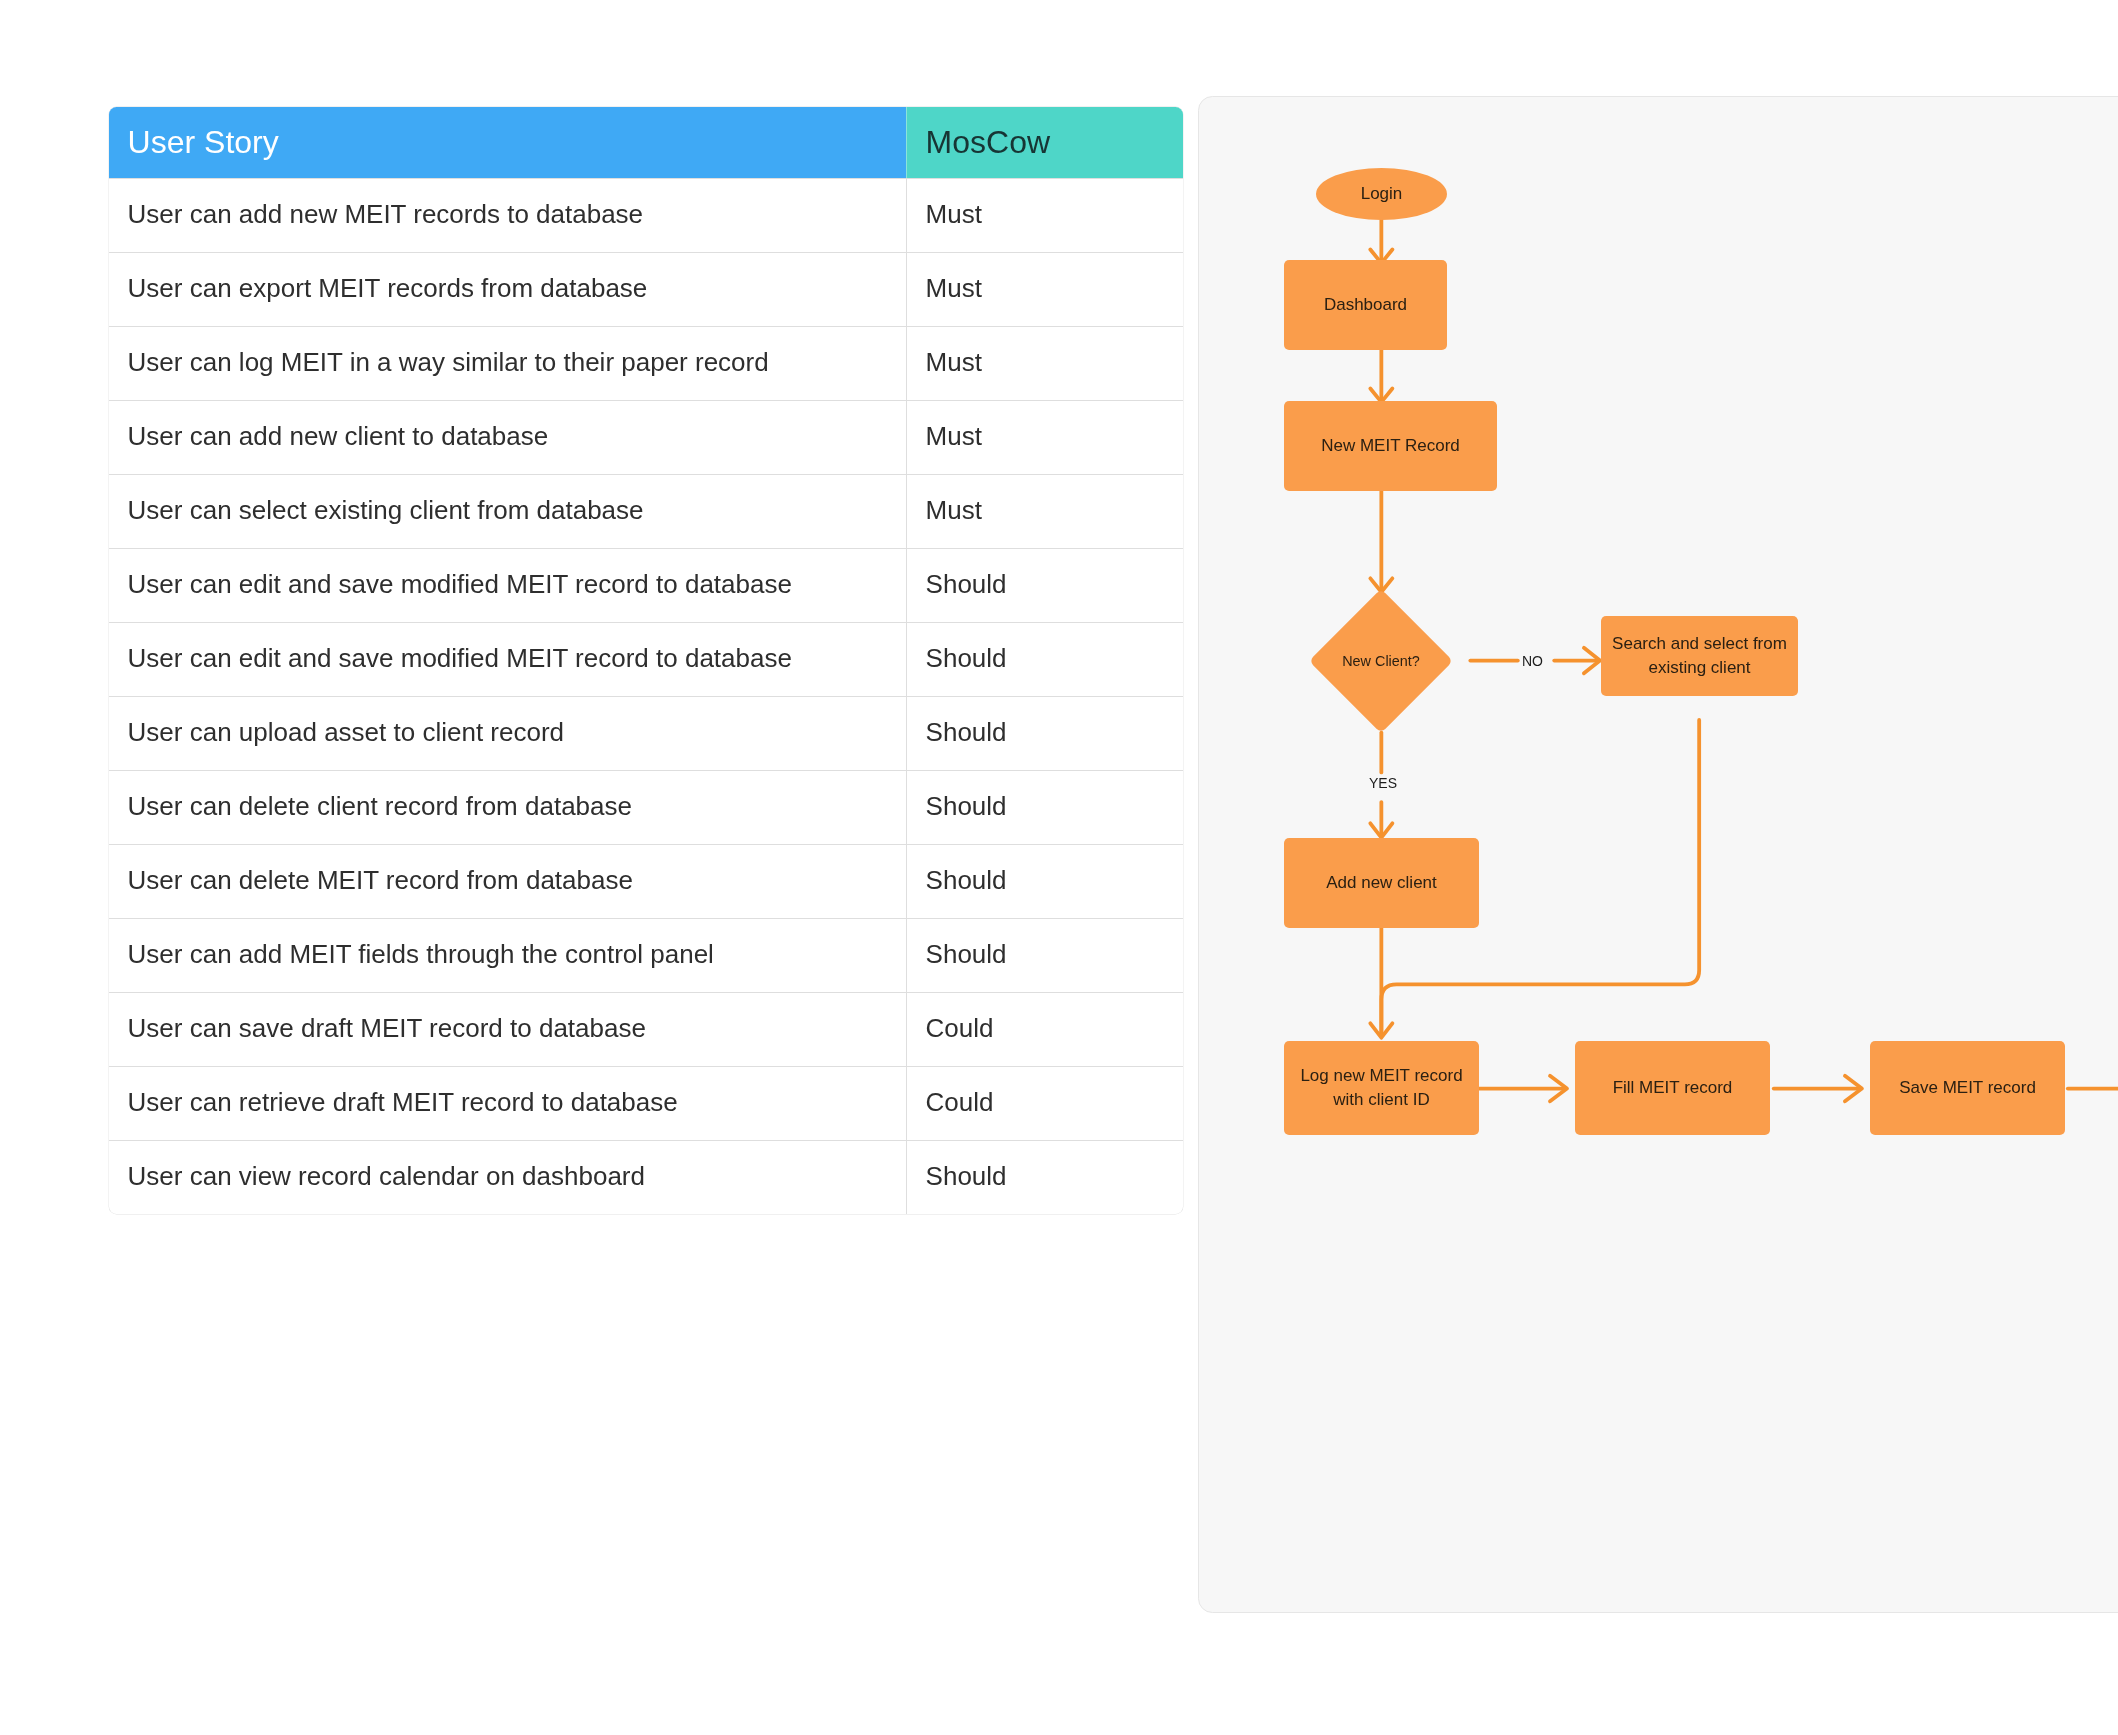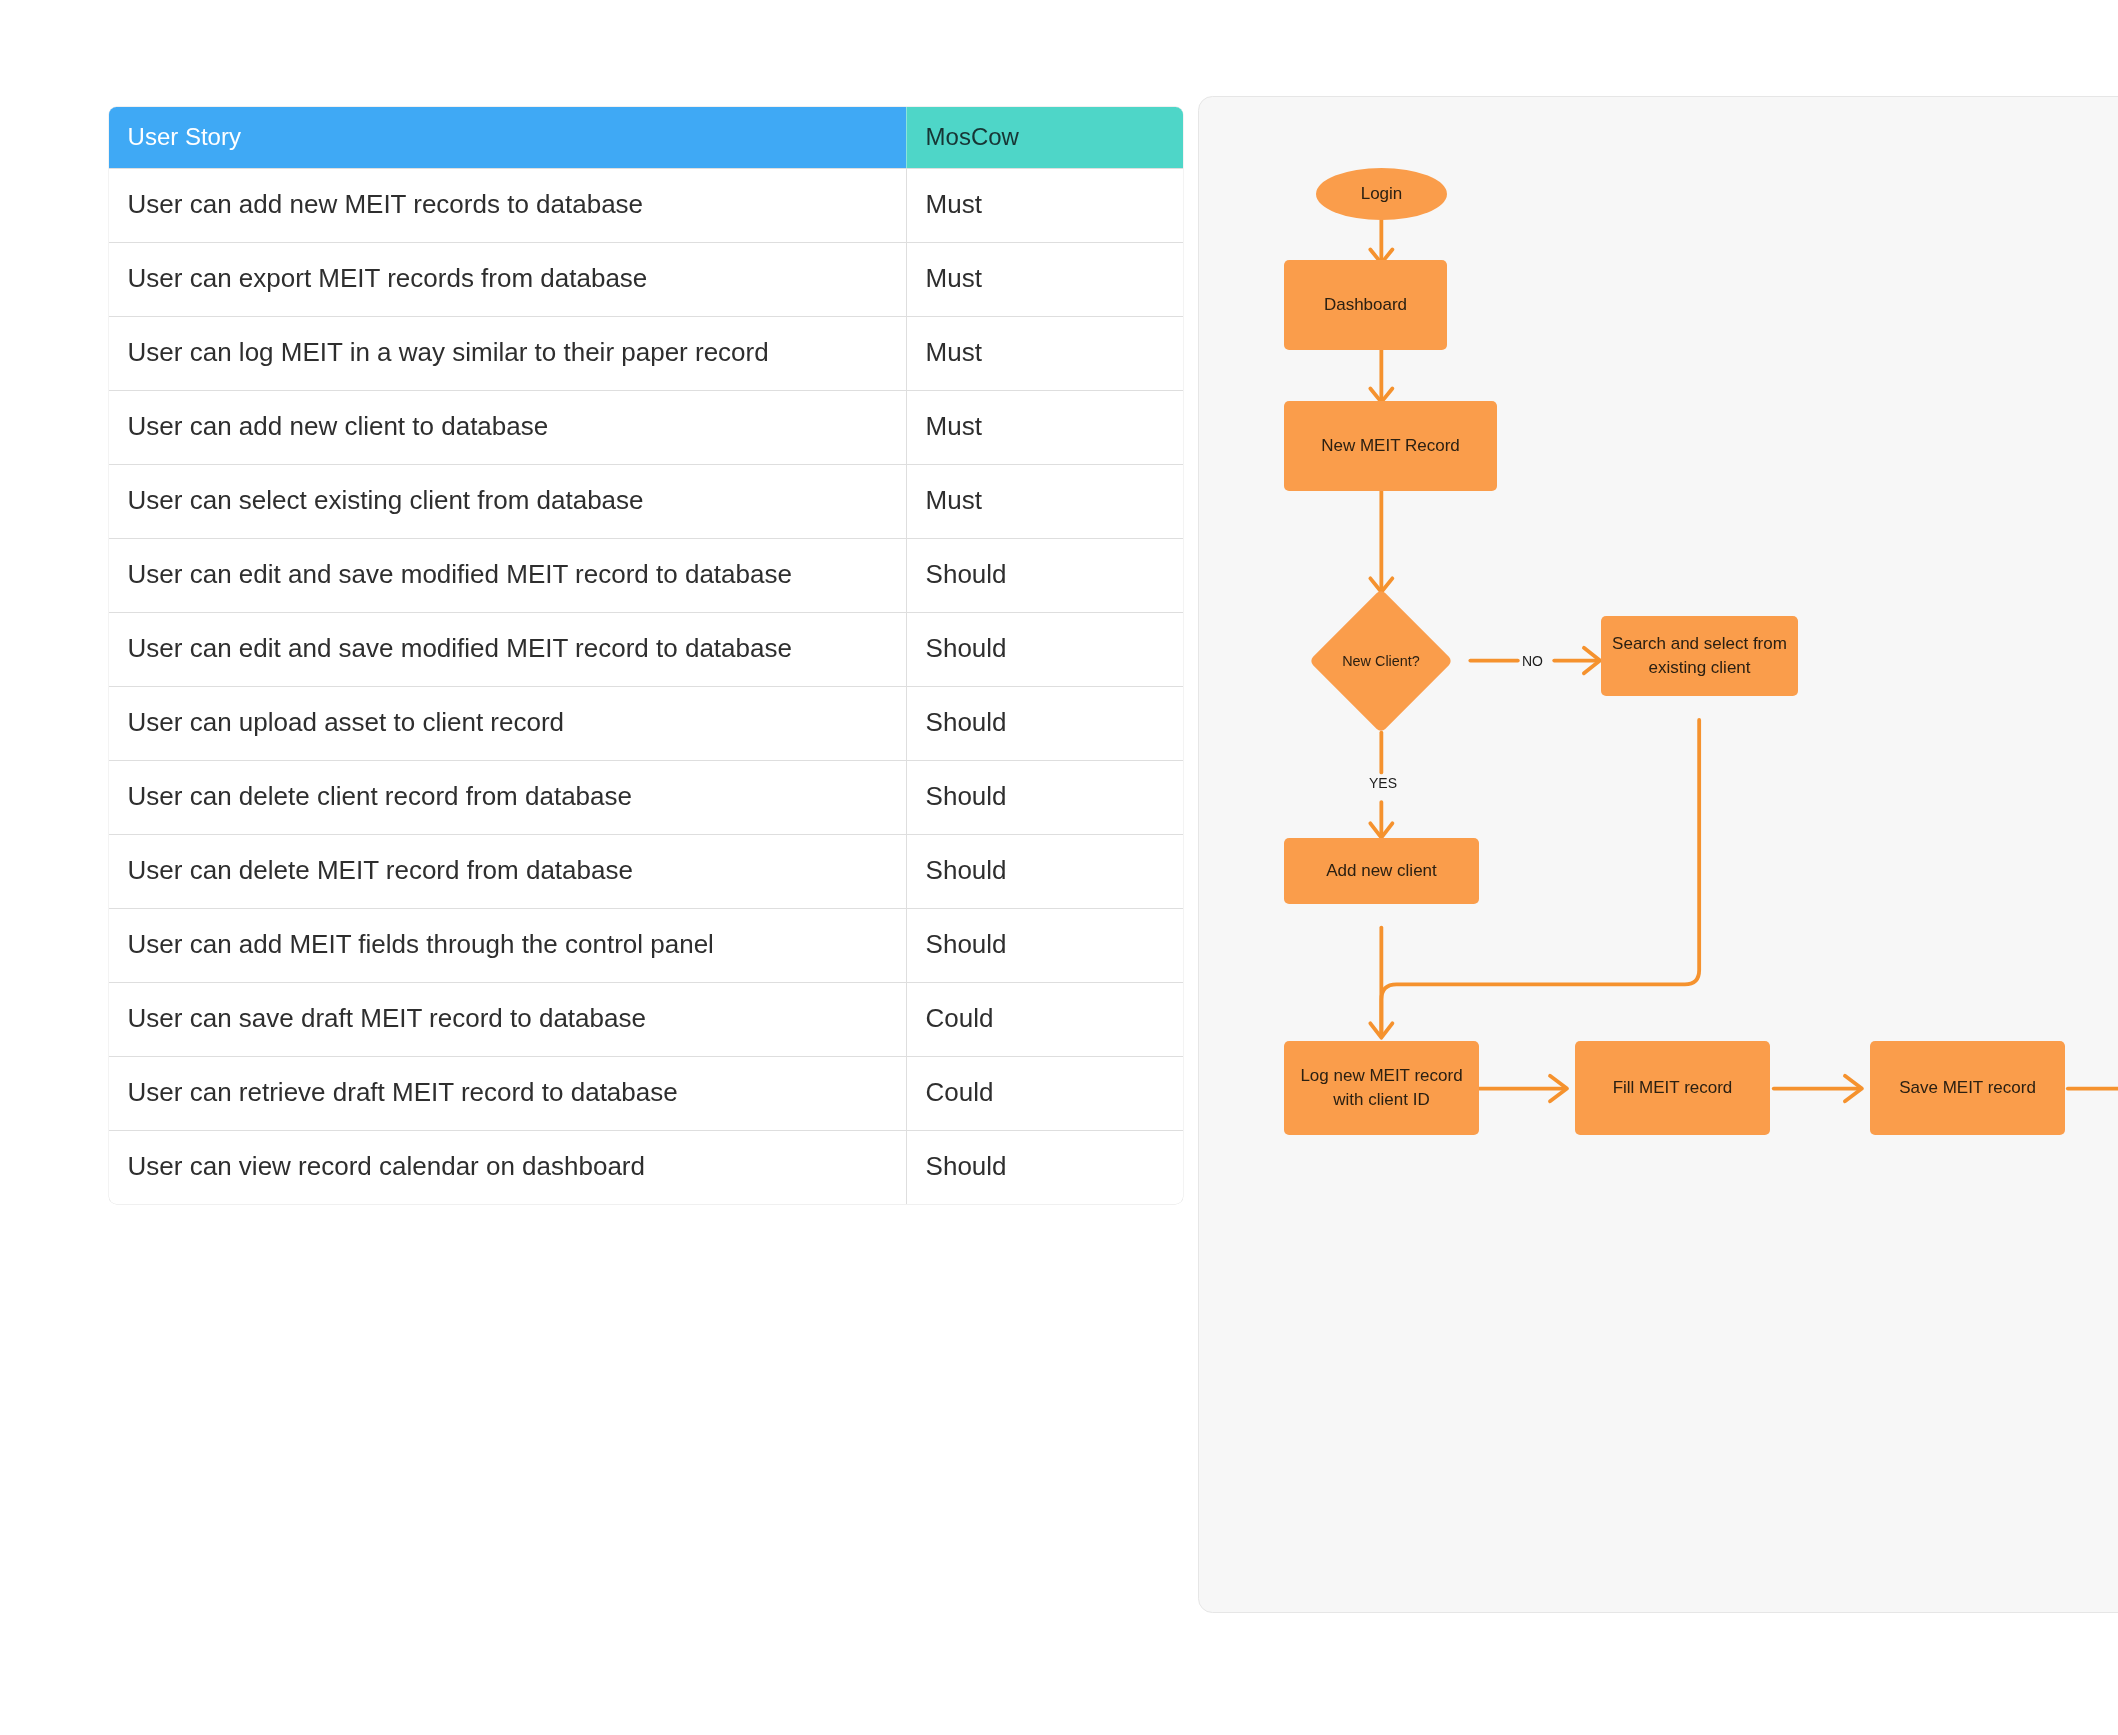--- a/index.html
+++ b/index.html
@@ -37,21 +37,21 @@
     border-radius: 7.6px;
     overflow: hidden;
     box-shadow: 0 0 0 0.4px #e2e2e2;
   }
   table.story-table col.c-story { width: 797px; }
   table.story-table col.c-moscow { width: 277px; }
 
   table.story-table th {
     text-align: left;
     font-weight: 400;
-    font-size: 24px;
+    font-size: 32px;
     line-height: 1.25;
     padding: 15.3px 18.6px;
     height: 54px;
     vertical-align: middle;
     box-sizing: border-box;
   }
   th.th-story {
     background: #3FA9F5;
     color: #ffffff;
   }
@@ -304,21 +304,21 @@
         <div class="diamond-shape"></div>
         <div class="diamond-label" style="left:-42px; width:186px;">New Client?</div>
       </div>
 
       <div class="edge-label" style="left:323px; top:557px;">NO</div>
 
       <div class="edge-label" style="left:170px; top:679px;">YES</div>
 
       <div class="node proc" style="left:402px; top:519px; width:197px; height:80px;">Search and select from existing client</div>
 
-      <div class="node proc" style="left:85px; top:741px; width:195px; height:66px;">Add new client</div>
+      <div class="node proc" style="left:85px; top:741px; width:195px; height:90px;">Add new client</div>
 
       <div class="node proc" style="left:85px; top:944px; width:195px; height:94px;">Log new MEIT record with client ID</div>
 
       <div class="node proc" style="left:376px; top:944px; width:195px; height:94px;">Fill MEIT record</div>
 
       <div class="node proc" style="left:671px; top:944px; width:195px; height:94px;">Save MEIT record</div>
 
     </div>
   </div>
 

